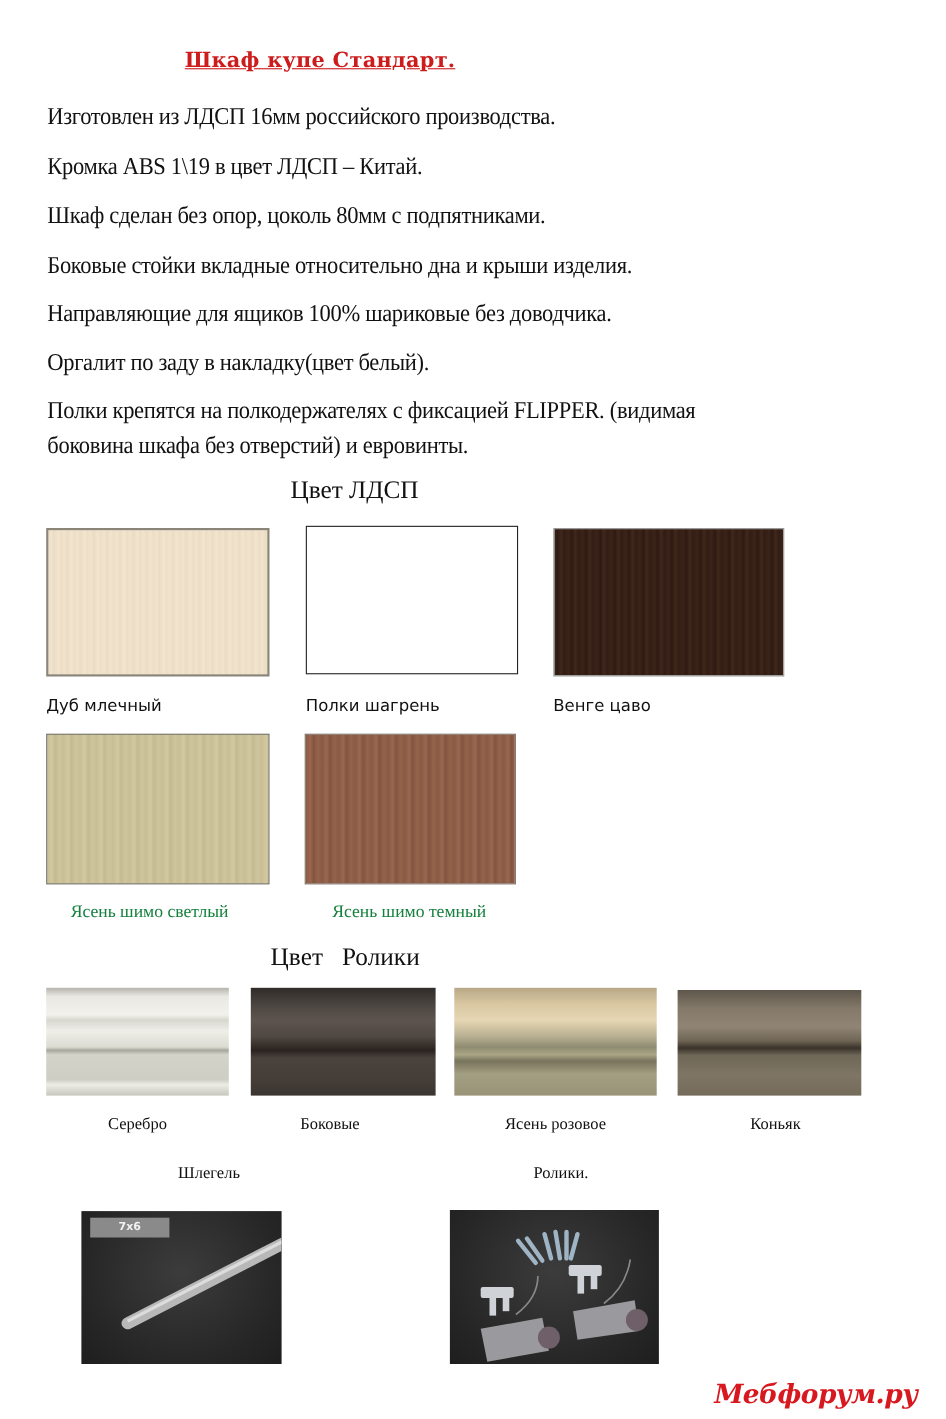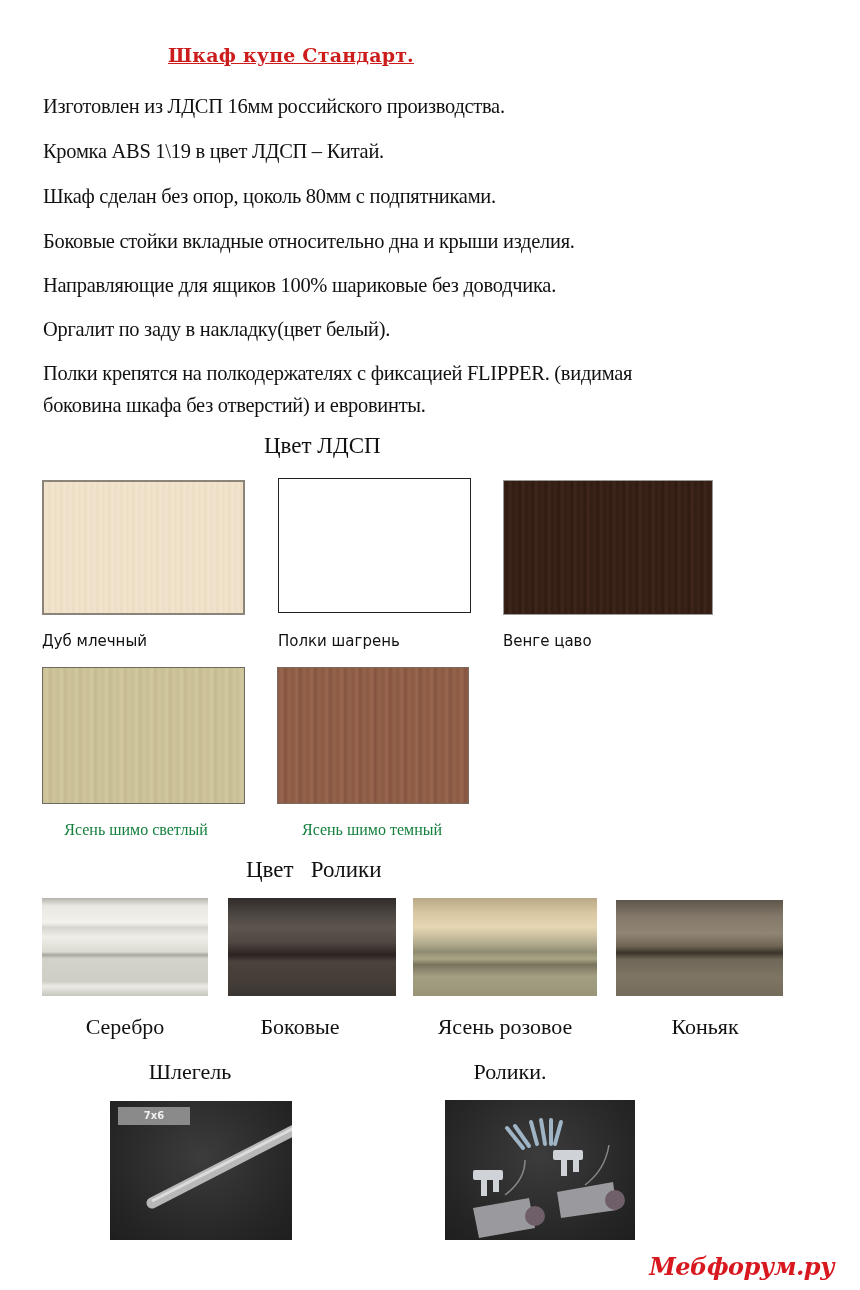--- a/index.html
+++ b/index.html
@@ -4,34 +4,34 @@
 <style>
   html, body { margin: 0; padding: 0; background: #ffffff; }
   body { width: 860px; height: 1290px; position: relative; overflow: hidden; font-family: "Liberation Serif", serif; color: #111; }
   .abs { position: absolute; }
   .title { left: 168px; top: 44px; font-family: "DejaVu Serif", serif; font-weight: bold; font-size: 19px; color: #cc1c1c; letter-spacing: 0.2px; text-decoration: underline; }
   .spec { left: 43px; font-size: 22px; line-height: 30px; color: #111; letter-spacing: -0.3px; transform: scaleX(0.93); transform-origin: left center; white-space: nowrap; }
   .section-h { font-size: 23px; color: #111; }
   .swatch { box-sizing: border-box; }
   .wood-label { font-family: "DejaVu Sans", sans-serif; font-size: 15px; color: #111; text-align: left; }
   .serif-label { font-family: "Liberation Serif", serif; font-size: 16px; color: #15803d; text-align: center; }
-  .prof-label { font-size: 22px; color: #111; text-align: center; }
+  .prof-label { font-size: 15px; color: #111; text-align: center; }
 
   .dub { background: repeating-linear-gradient(90deg, #efe0c8 0px, #f1e3cc 3px, #ebdcc3 5px, #f2e5cf 9px, #eddcc4 12px); border: 2px solid #8a8479; }
   .belyi { background: #ffffff; border: 1.5px solid #222; }
   .venge { background: repeating-linear-gradient(90deg, #3a2218 0px, #2e1a12 3px, #41271b 6px, #321d14 9px, #3c2319 13px); border: 1px solid #999; }
   .yasen-sv { background: repeating-linear-gradient(90deg, #c9bf95 0px, #d3c9a1 4px, #c4b98f 7px, #cfc59c 11px, #c8bd94 15px); border: 1.5px solid #6d6a60; }
   .yasen-tm { background: repeating-linear-gradient(90deg, #8c5a42 0px, #9a6850 4px, #855440 7px, #94634a 11px, #8a5a45 15px); border: 1.5px solid #7a6a60; }
 
   .p-serebro { background: linear-gradient(180deg, #b5b3ac 0%, #e9e8e2 8%, #f2f1ec 25%, #d7d6cf 30%, #efeee8 40%, #dcdbd2 55%, #a8a79d 58%, #d4d3ca 62%, #cfcec5 85%, #ecebe5 90%, #c8c7be 100%); }
   .p-konyak { background: linear-gradient(180deg, #2f2b28 0%, #4a4440 15%, #5d544e 30%, #4f4843 45%, #2a231f 58%, #4a423d 65%, #443d38 85%, #3b3531 100%); }
   .p-zoloto { background: linear-gradient(180deg, #b9a887 0%, #d9c7a2 15%, #e6d6b3 30%, #b8b092 45%, #8f8c72 55%, #a9a585 62%, #78735c 68%, #a39f82 80%, #999478 100%); }
   .p-shampan { background: linear-gradient(180deg, #5e564b 0%, #857a6a 18%, #908574 35%, #6f6555 48%, #3a332a 55%, #6f6757 62%, #7e7564 80%, #746b5b 100%); }
 
-  .photo { background: radial-gradient(ellipse at 50% 40%, #3c3c3c 0%, #262626 70%, #1e1e1e 100%); overflow: hidden; margin-left: 36px; }
+  .photo { background: radial-gradient(ellipse at 50% 40%, #3c3c3c 0%, #262626 70%, #1e1e1e 100%); overflow: hidden; }
   .tag-7x6 { left: 8px; top: 6px; width: 72px; height: 18px; background: #8a8a8a; color: #f0f0f0; font-family: "DejaVu Sans", sans-serif; font-weight: bold; font-size: 10px; line-height: 18px; text-align: center; }
   .logo { right: 26px; top: 1252px; font-family: "DejaVu Serif", serif; font-style: italic; font-weight: bold; font-size: 24px; color: #d8181f; letter-spacing: -0.5px; }
 </style>
 </head>
 <body>
 
 <div class="abs title">Шкаф купе Стандарт.</div>
 
 <div>
   <div class="abs spec" style="top:91px">Изготовлен из ЛДСП 16мм российского производства.</div>

